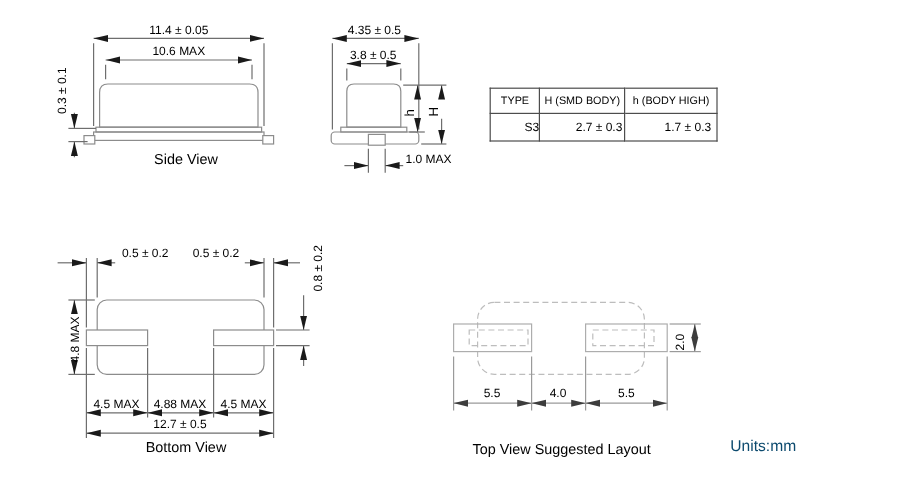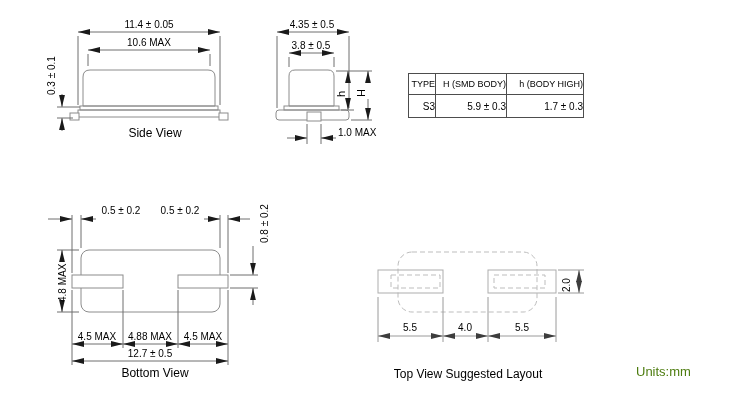--- a/index.html
+++ b/index.html
@@ -18,28 +18,28 @@
   .shapew { fill:#fff;  stroke:#8c8c8c; stroke-width:1; }
   .dimln  { stroke:#6e6e6e; stroke-width:1; fill:none; }
   .gshape  { fill:none; stroke:#adadad; stroke-width:1; }
   .gshaped { fill:none; stroke:#bdbdbd; stroke-width:1; stroke-dasharray:5 3; }
   .gdimln  { stroke:#9a9a9a; stroke-width:1; fill:none; }
   #spec-table {
     position:absolute; left:408px; top:73px;
     border-collapse:collapse; table-layout:fixed;
   }
   #spec-table td {
-    border:1px solid #4d4d4d; text-align:right; vertical-align:middle;
+    border:1px solid #4d4d4d; text-align:center; vertical-align:middle;
     padding:0; color:#000;
   }
   #spec-table tr.hdr td { height:20px; font-size:9px; }
-  #spec-table tr.data td { height:22px; font-size:10px; }
+  #spec-table tr.data td { height:22px; font-size:10px;padding-left:28px; }
   #units {
-    position:absolute; left:636px; top:364px; width:100px;
-    font-size:13px; color:#4d7c0f; 
+    position:absolute; left:586px; top:364px; width:100px;
+    font-size:13px; color:#0c4a6e; text-align:center;
   }
 </style>
 </head>
 <body>
 
 <div id="stage">
 
 <svg width="750" height="400" viewBox="0 0 750 400">
   <defs>
     <marker id="ad" markerUnits="userSpaceOnUse" markerWidth="12" markerHeight="7" viewBox="0 0 12 7" refX="12" refY="3.5" orient="auto-start-reverse">
@@ -189,21 +189,21 @@
 
 <table id="spec-table">
   <tbody>
         <tr class="hdr">
     <td style="width:26px">TYPE</td>
     <td style="width:70px">H (SMD BODY)</td>
     <td style="width:76px">h (BODY HIGH)</td>
   </tr>
   <tr class="data">
     <td>S3</td>
-    <td>5.9 ± 0.3</td>
+    <td>2.7 ± 0.3</td>
     <td>1.7 ± 0.3</td>
   </tr>
 </tbody>
     </table>
 
 <div id="units">Units:mm</div>
 
 </div>
 
 </body></html>

